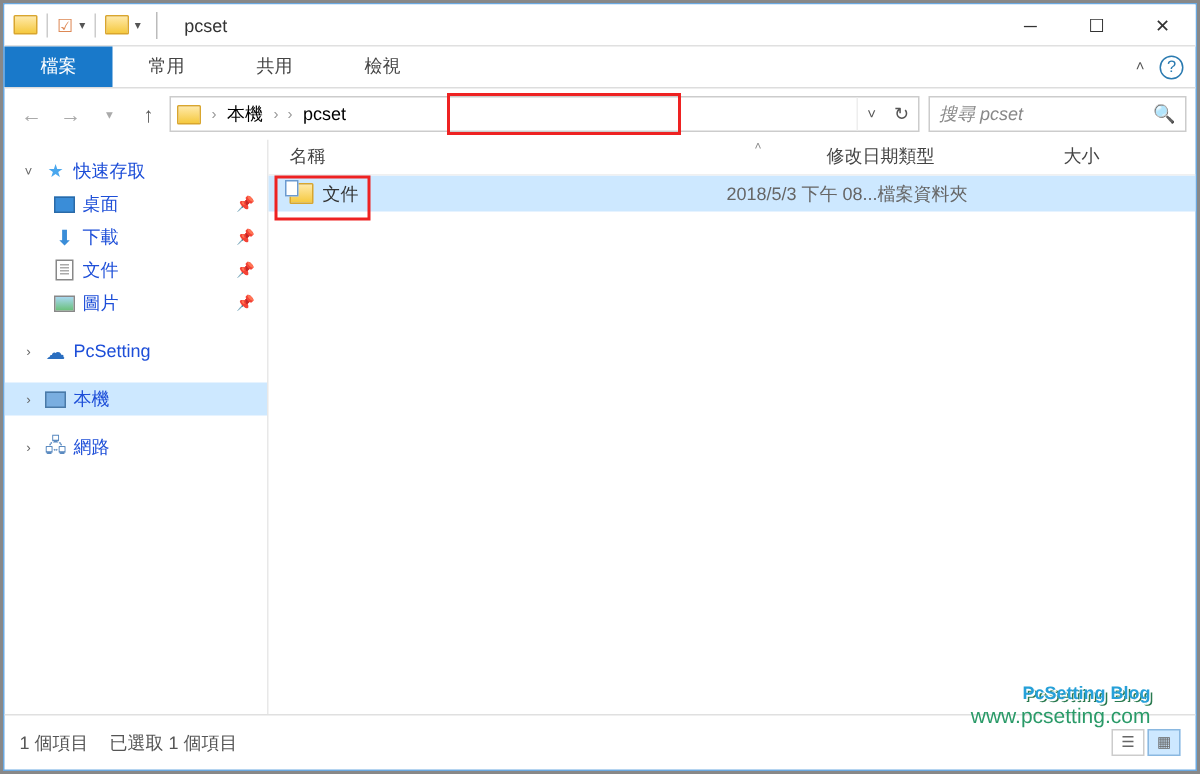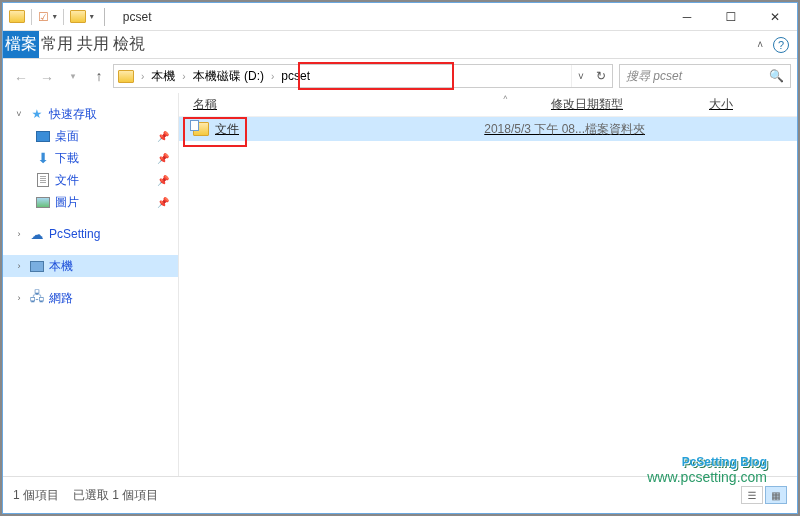--- a/index.html
+++ b/index.html
@@ -13,21 +13,21 @@
 .qat-sep { width: 1px; height: 16px; background: #ccc; margin: 0 2px; }
 .check-icon { color: #d85; font-size: 12px; }
 .down-arrow { font-size: 8px; color: #555; }
 .title-text { margin-left: 8px; font-size: 12px; color: #333; }
 .title-sep { width: 1px; height: 18px; background: #bbb; margin: 0 6px; }
 .win-controls { margin-left: auto; display: flex; }
 .win-btn { width: 44px; height: 28px; display: flex; align-items: center; justify-content: center; font-size: 12px; color: #333; }
 
 
 .ribbon { height: 28px; display: flex; align-items: stretch; border-bottom: 1px solid #ddd; }
-.ribbon-tab { padding: 0 2px; font-size: 16px; color: #444; display: flex; align-items: center; }
+.ribbon-tab { padding: 0 24px; font-size: 12px; color: #444; display: flex; align-items: center; }
 .ribbon-tab.file { background: #1979ca; color: #fff; }
 .ribbon-right { margin-left: auto; display: flex; align-items: center; padding-right: 8px; gap: 10px; }
 .chev-up { font-size: 10px; color: #555; }
 .help-icon { width: 16px; height: 16px; border-radius: 50%; border: 1.5px solid #2a7ab0; color: #2a7ab0; font-size: 11px; display: flex; align-items: center; justify-content: center; }
 
 
 .navbar { height: 34px; display: flex; align-items: center; padding: 0 6px; gap: 2px; }
 .nav-arrow { width: 24px; height: 24px; display: flex; align-items: center; justify-content: center; color: #aaa; font-size: 14px; }
 .nav-arrow.active { color: #555; }
 .addr-box { flex: 1; height: 24px; border: 1px solid #ccc; display: flex; align-items: center; font-size: 12px; position: relative; }
@@ -56,21 +56,21 @@
 .ico-desktop { width: 14px; height: 11px; background: #3a8dd8; border: 1px solid #2a6aa8; }
 .ico-download { color: #3a8dd8; font-size: 14px; }
 .ico-doc { width: 12px; height: 14px; background: #fff; border: 1px solid #888; position: relative; }
 .ico-doc::before { content: ""; position: absolute; left: 2px; top: 2px; right: 2px; height: 1px; background: #aaa; box-shadow: 0 2px 0 #aaa, 0 4px 0 #aaa, 0 6px 0 #aaa; }
 .ico-pic { width: 14px; height: 11px; background: linear-gradient(#a8d8f0,#6ac07a); border: 1px solid #888; }
 .ico-cloud { color: #2a6ec0; font-size: 13px; }
 .ico-pc { width: 14px; height: 11px; background: #7aaee0; border: 1px solid #4a7aa8; }
 .ico-net { color: #5a8ac0; font-size: 13px; }
 
 
-.filelist { flex: 1; display: flex; flex-direction: column; text-decoration: underline; }
+.filelist { flex: 1; display: flex; flex-direction: column; }
 .columns { display: flex; height: 24px; font-size: 12px; color: #444; align-items: center; border-bottom: 1px solid #f0f0f0; }
 .col-name { width: 280px; padding-left: 14px; }
 .col-date { width: 140px; text-align: right; }
 .col-type { width: 110px; }
 .col-size { width: 80px; }
 .sort-ind { position: absolute; left: 324px; top: 0; font-size: 8px; color: #888; }
 .columns { position: relative; }
 .file-row { display: flex; height: 24px; align-items: center; font-size: 12px; color: #333; }
 .file-row.sel { background: #cde8ff; }
 .file-name-cell { width: 266px; padding-left: 14px; display: flex; align-items: center; gap: 6px; position: relative; }
@@ -128,21 +128,20 @@
   <div class="navbar">
     <div class="nav-arrow">←</div>
     <div class="nav-arrow">→</div>
     <div class="nav-arrow" style="font-size:9px">▾</div>
     <div class="nav-arrow active">↑</div>
     <div class="addr-box">
       <span class="addr-icon folder-mini"></span>
       <span class="crumb-sep">›</span>
       <span class="crumb">本機</span>
       <span class="crumb-sep">›</span>
-      <span class="crumb">本機磁碟 (D:)</span>
       <span class="crumb-sep">›</span>
       <span class="crumb">pcset</span>
       <div class="addr-highlight"></div>
       <div class="addr-drop">˅</div>
       <div class="refresh">↻</div>
     </div>
     <div class="search-box">
       <span class="search-text">搜尋 pcset</span>
       <span class="search-ico">🔍</span>
     </div>

